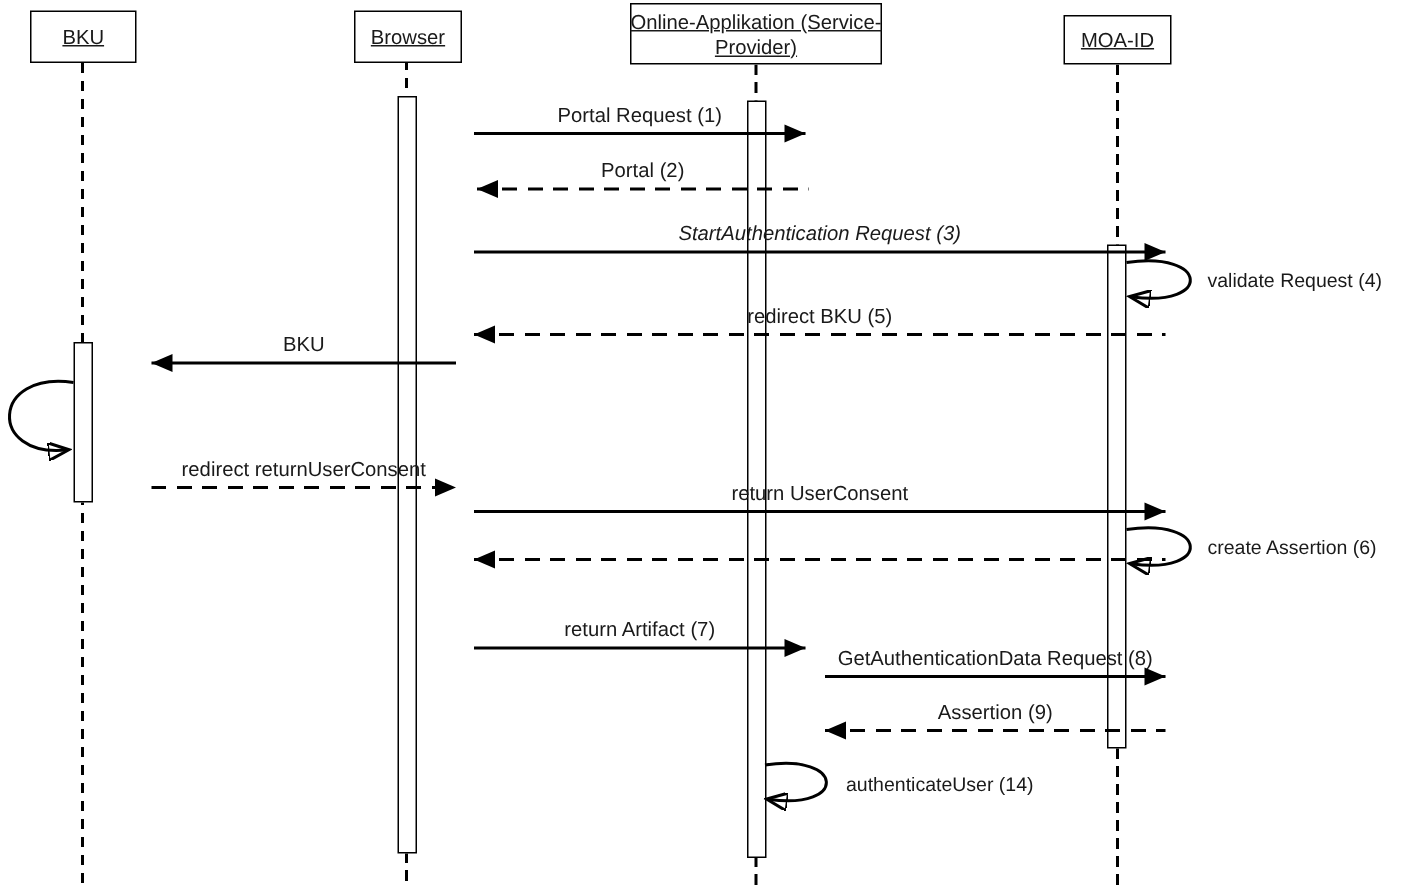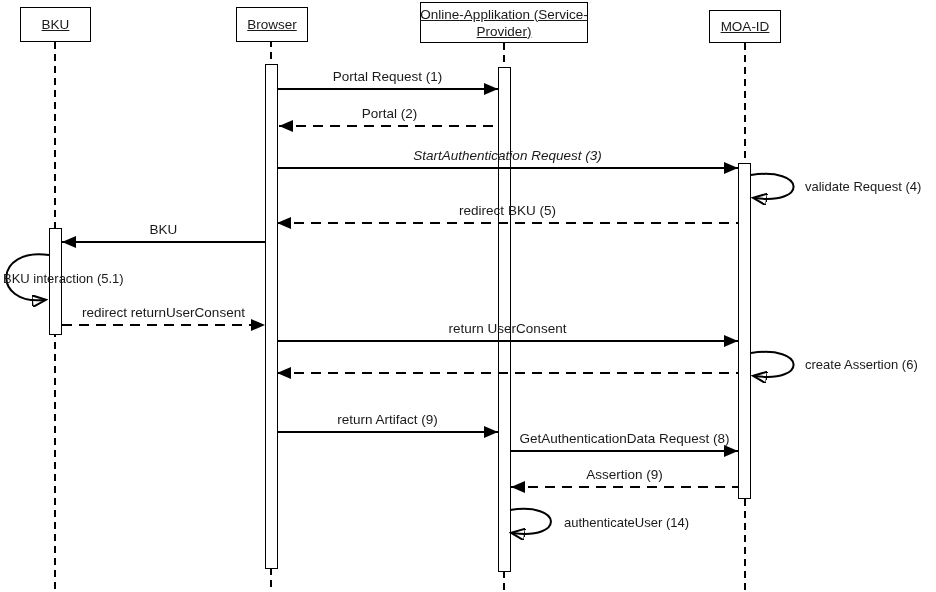--- a/index.html
+++ b/index.html
@@ -36,21 +36,21 @@
   }
   
   .activation {
     position: absolute;
     box-sizing: border-box;
     border: 1.5px solid #000;
     background: #fff;
     z-index: 2;
   }
   
-  .msg { position: absolute; z-index: 4; }
+  .msg { position: absolute; z-index: 4; padding-left: 39px; }
   .msg-label {
     height: 18px;
     line-height: 18px;
     font-size: 13.5px;
     text-align: center;
     white-space: nowrap;
     margin-bottom: 2px;
   }
   .msg-line { position: relative; height: 2px; background: #000; }
   .msg-line.dashed {
@@ -162,21 +162,21 @@
       </div>
   </div>
 
   <div class="msg" style="left:277px; top:372px; width:461px;">
     <div class="msg-line dashed">
         <span class="arr l"></span>
       </div>
   </div>
 
   <div class="msg" style="left:277px; top:411px; width:221px;">
-    <div class="msg-label">return Artifact (9)</div>
+    <div class="msg-label">return Artifact (7)</div>
     <div class="msg-line solid">
         <span class="arr r"></span>
       </div>
   </div>
 
   <div class="msg" style="left:511px; top:430px; width:227px;">
     <div class="msg-label">GetAuthenticationData Request (8)</div>
     <div class="msg-line solid">
         <span class="arr r"></span>
       </div>
@@ -195,17 +195,16 @@
         <path d="M0,0 L14,6 L0,12 Z" fill="#000" stroke="none"></path>
       </marker>
     </defs>
     <path d="M 751 175 C 806 167, 808 205, 755 198" marker-end="url(#ah)"></path>
     <path d="M 49 255 C -6 247, -8 305, 44 300" marker-end="url(#ah)"></path>
     <path d="M 751 353 C 806 345, 808 383, 755 376" marker-end="url(#ah)"></path>
     <path d="M 510 510 C 563 502, 565 540, 513 533" marker-end="url(#ah)"></path>
   </svg>
 
   <div class="self-label" style="left:805px; top:178px;">validate Request (4)</div>
-  <div class="self-label" style="left:3px;   top:270px;">BKU interaction (5.1)</div>
   <div class="self-label" style="left:805px; top:356px;">create Assertion (6)</div>
   <div class="self-label" style="left:564px; top:514px;">authenticateUser (14)</div>
 
 </div>
 
 </body></html>

